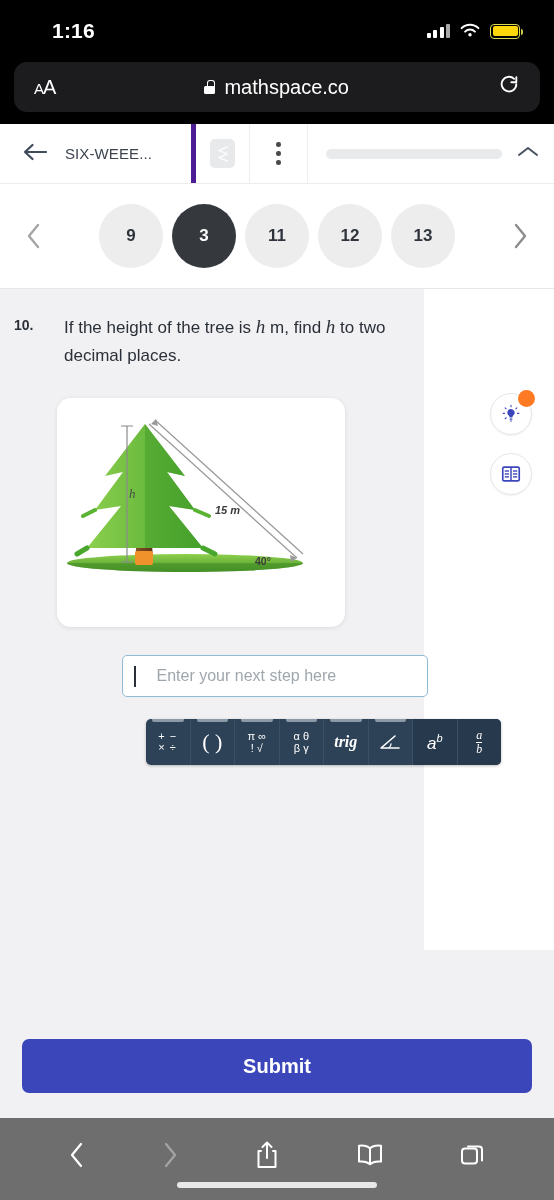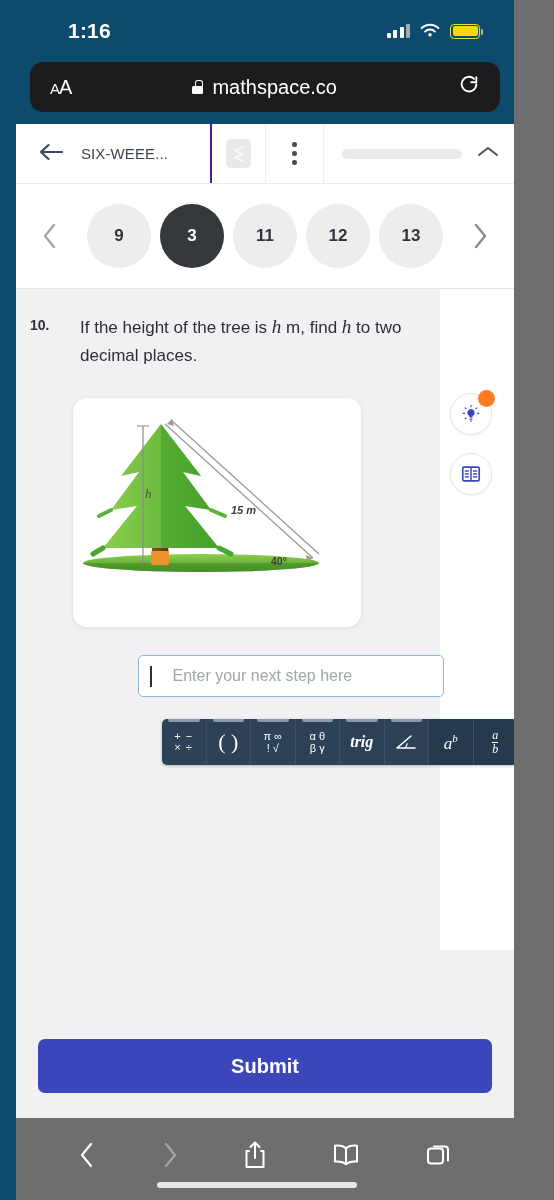--- a/index.html
+++ b/index.html
@@ -4,23 +4,22 @@
 <style>
   * { box-sizing: border-box; margin: 0; padding: 0; }
   html, body {
     width: 554px; height: 1200px;
     font-family: "Liberation Sans", sans-serif;
     background: #6e6e6e;
     overflow: hidden;
   }
   .phone {
     position: relative;
-    width: 514px; height: 1200px;
-    background: #0c4a6e;
-    padding-left: 16px;
+    width: 554px; height: 1200px;
+    background: #000000;
   }
 
   
   .statusbar {
     height: 62px;
     display: flex; align-items: center; justify-content: space-between;
     padding: 0 34px 0 52px;
     color: #fff;
   }
   .status-time {
@@ -77,21 +76,21 @@
   }
 
   
   .app-header {
     height: 60px; background: #fff;
     display: flex; align-items: stretch;
     border-bottom: 1px solid #ececee;
   }
   .hdr-back {
     display: flex; align-items: center; gap: 16px;
-    padding: 0 16px 0 22px; border-right: 2px solid #4c1d95;
+    padding: 0 16px 0 22px; border-right: 5px solid #4c1d95;
     min-width: 196px;
   }
   .arrow-left { color: #3f4a5a; }
   .course-title {
     font-size: 15px; color: #3d4450; font-weight: 400; letter-spacing: .1px;
   }
   .hdr-logo {
     width: 54px; display: flex; align-items: center; justify-content: center;
     border-right: 1px solid #eceef0;
   }
@@ -187,21 +186,21 @@
     content: ""; position: absolute; top: 0; left: 6px; right: 6px; height: 3px;
     background: #8c9aa8; border-radius: 0 0 2px 2px;
   }
   .mt-btn:last-child { border-right: none; }
   .mt-btn.dark { background: #27394c; }
   .mt-btn.dark::before { background: transparent; }
   .ops { font-size: 11px; line-height: 1.05; letter-spacing: 1px; }
   .paren { font-size: 22px; font-family: "Liberation Serif", serif; }
   .twocol { font-size: 11px; line-height: 1.1; text-align: center; }
   .trig { font-family: "Liberation Serif", serif; font-style: italic; font-weight: 700; font-size: 16px; }
-  .pow { font-family: Liberation Serif, serif; font-style: italic; font-size: 17px; }
+  .pow { font-family: Liberation Sans, sans-serif; font-style: italic; font-size: 17px; }
   .pow sup { font-size: 11px; }
   .frac { font-family: "Liberation Serif", serif; font-style: italic; font-size: 12px; line-height: 1.1; text-align: center; }
   .frac .bar { border-top: 1px solid #fff; display: block; }
 
   
   .side-tools { position: absolute; right: 22px; top: 104px; }
   .tool-btn {
     width: 42px; height: 42px; border-radius: 50%;
     background: #fff; border: 1px solid #e4e6e9;
     display: flex; align-items: center; justify-content: center;

